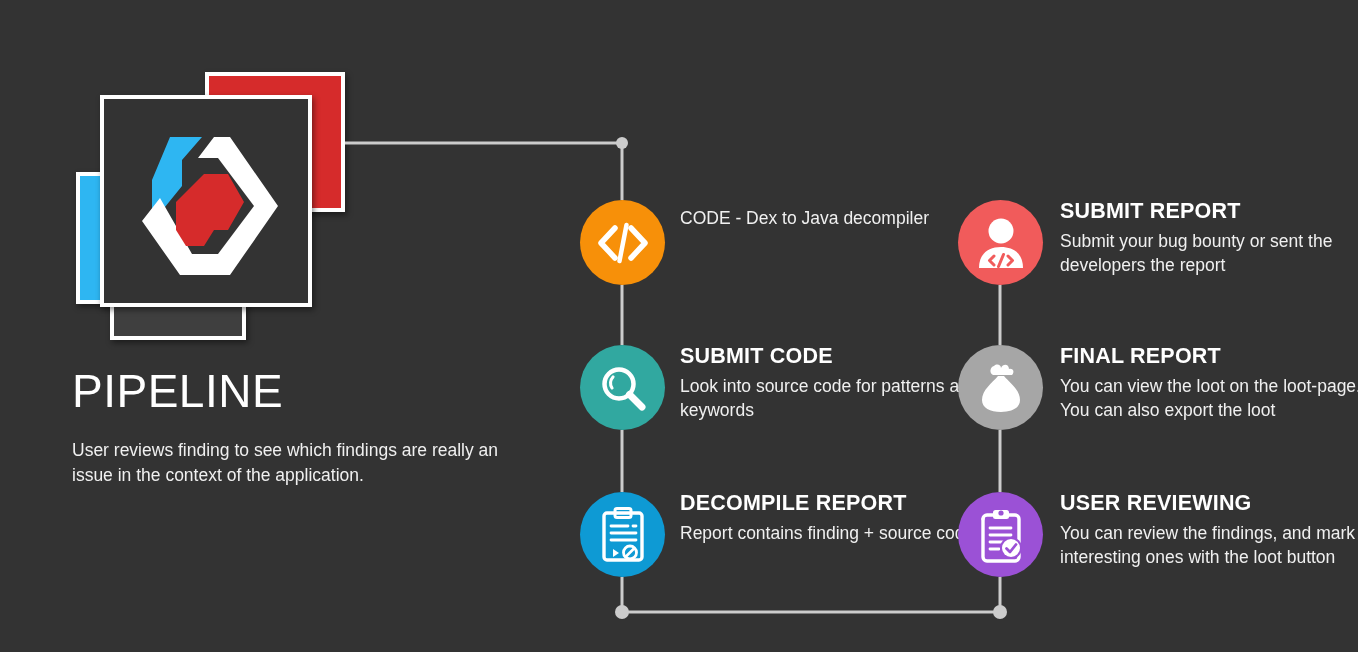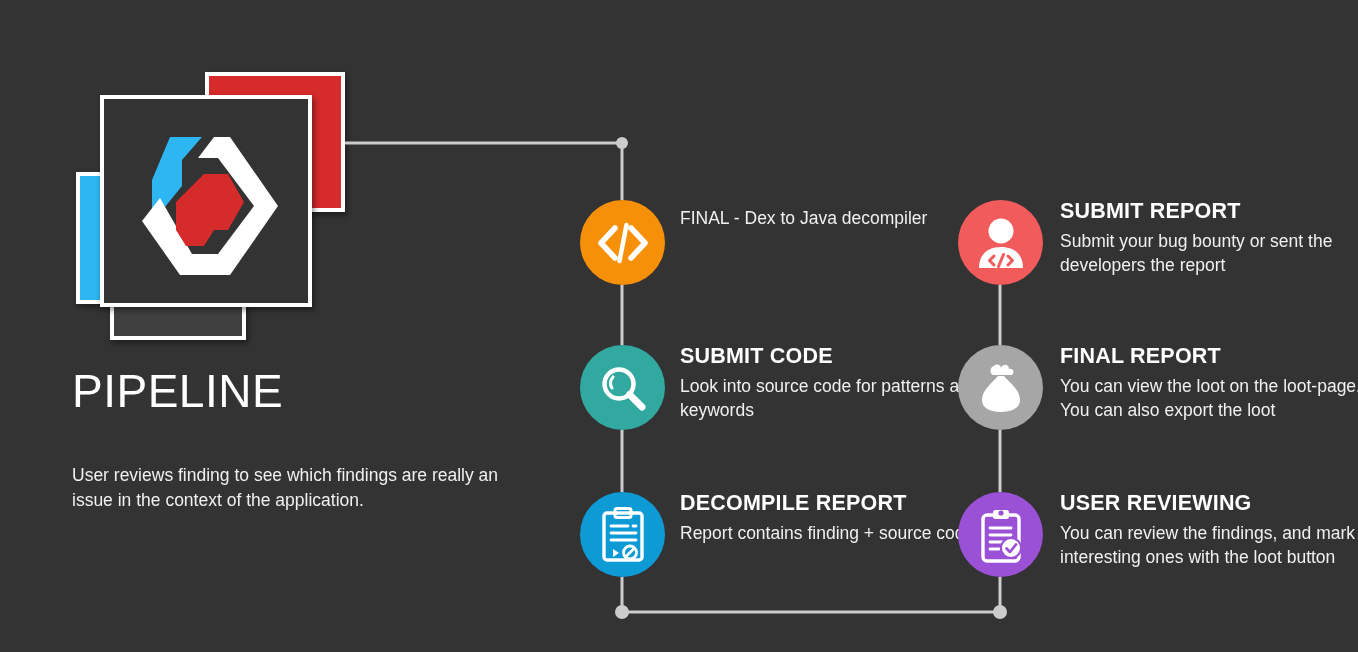--- a/index.html
+++ b/index.html
@@ -20,21 +20,21 @@
   #logo-mark   { position:absolute; left:118px; top:118px; width:176px; height:176px; z-index:4; }
 
   
   #pipeline-title {
     position:absolute; left:72px; top:368px;
     font-size:46px; font-weight:normal; color:#ffffff;
     letter-spacing:.5px; line-height:1;
   }
   #pipeline-desc {
     position:absolute; left:72px; top:438px; width:452px;
-    font-size:17.5px; color:#f0f0f0; line-height:1.45;margin-top:25px;
+    font-size:17.5px; color:#f0f0f0; line-height:1.45;
   }
 
   
   #connectors { position:absolute; left:0; top:0; width:1358px; height:652px; z-index:1; }
 
   
   .node { position:absolute; z-index:2; }
   .node-circle {
     position:absolute; left:0; top:0;
     width:85px; height:85px; border-radius:50%;
@@ -101,21 +101,21 @@
 
   <div class="node" id="node-decompile">
     <div class="node-circle" style="background:#f79009;">
       <svg class="ico" width="54" height="42" viewBox="0 0 54 42">
         <path d="M19 6 L5 21 L19 36" stroke="#ffffff" stroke-width="5.5" fill="none" stroke-linecap="round" stroke-linejoin="round"></path>
         <path d="M35 6 L49 21 L35 36" stroke="#ffffff" stroke-width="5.5" fill="none" stroke-linecap="round" stroke-linejoin="round"></path>
         <path d="M30.5 3 L23.5 39" stroke="#ffffff" stroke-width="4.5" stroke-linecap="round"></path>
       </svg>
     </div>
     <div class="node-body">
-      <div class="node-desc">FINAL - Dex to Java decompiler</div>
+      <div class="node-desc">CODE - Dex to Java decompiler</div>
     </div>
   </div>
 
   <div class="node" id="node-search">
     <div class="node-circle" style="background:#31a8a0;">
       <svg class="ico" width="50" height="50" viewBox="0 0 50 50">
         <circle cx="21" cy="21" r="14.5" stroke="#ffffff" stroke-width="4.5" fill="none"></circle>
         <path d="M14 25 a9 9 0 0 1 1 -11" stroke="#ffffff" stroke-width="3.2" fill="none" stroke-linecap="round"></path>
         <path d="M31.5 31.5 L44 44" stroke="#ffffff" stroke-width="7" stroke-linecap="round"></path>
       </svg>

